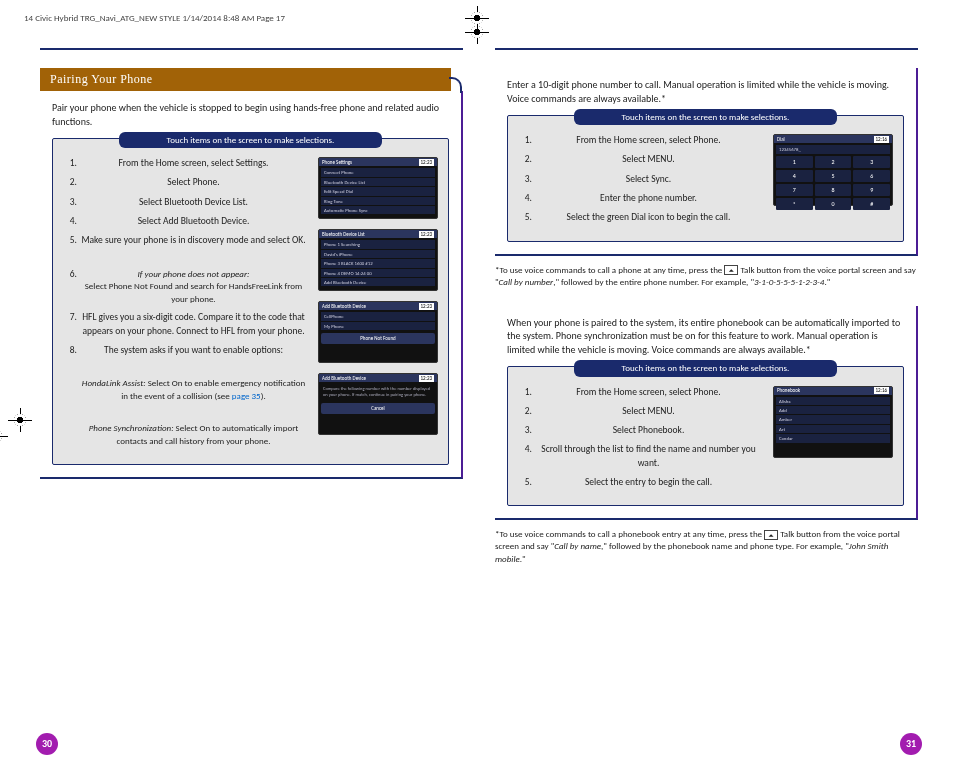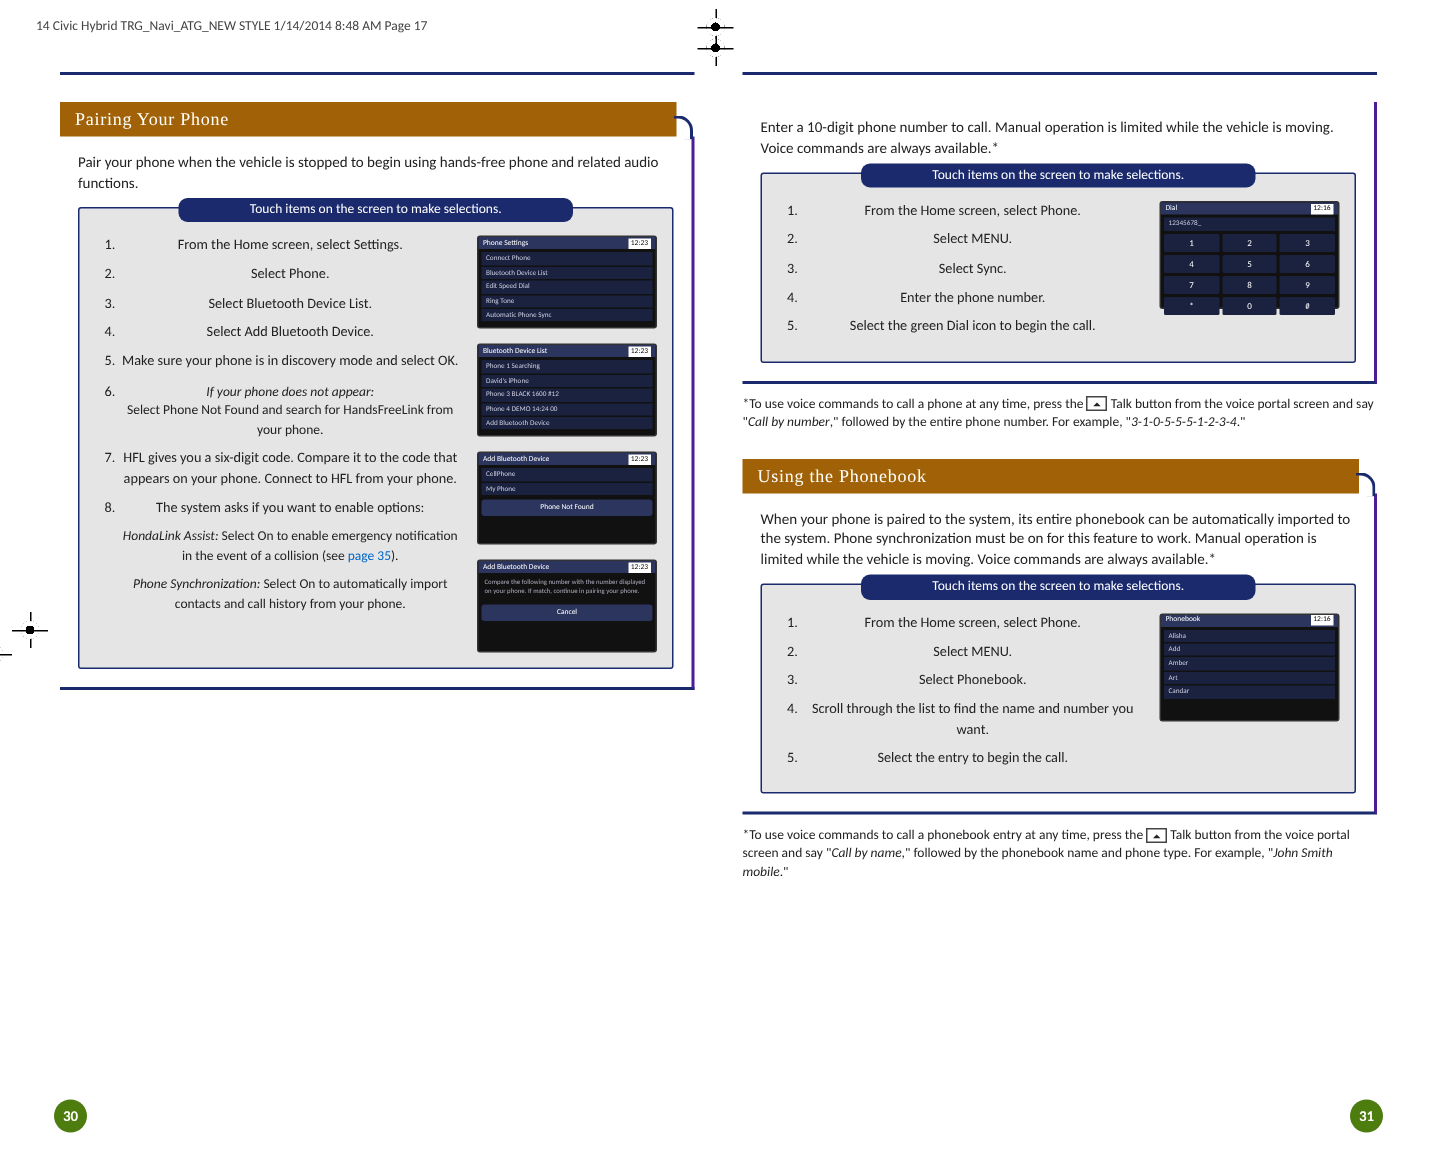--- a/index.html
+++ b/index.html
@@ -132,21 +132,21 @@
   }
   .blue-box ol {
     flex: 1;
     padding-left: 16px;
     font-size: 9.5px;
     line-height: 1.4;
     text-align: center;
   }
   .blue-box ol li { margin-bottom: 6px; }
   .blue-box ol li .sub {
-    margin-top: 7px;
+    margin-top: 20px;
     font-size: 9px;
   }
   .blue-box ol li .sub .em { font-style: italic; }
   .blue-box .link { color: #0066cc; }
   .thumbs {
     width: 120px;
     display: flex;
     flex-direction: column;
     gap: 10px;
   }
@@ -220,21 +220,21 @@
     vertical-align: middle;
     position: relative;
     font-size: 7px;
     text-align: center;
     line-height: 9px;
   }
   .page-num {
     position: absolute;
     bottom: -4px;
     width: 22px; height: 22px;
-    background: #4d7c0f;
+    background: #a21caf;
     border-radius: 50%;
     color: #fff;
     font-size: 10px;
     line-height: 22px;
     text-align: center;
     font-weight: bold;
   }
   .page-num.left { left: -4px; }
   .page-num.right { right: -4px; }
 </style>
@@ -381,21 +381,20 @@
             </div>
           </div>
         </div>
       </div>
       <div class="footnote">
         <span>*To use voice commands to call a phone at any time, press the </span><span class="talk-icon">⏶</span><span> Talk button from the voice portal screen and say "</span><span class="em">Call by number</span><span>," followed by the entire phone number. For example, "</span><span class="em">3-1-0-5-5-5-1-2-3-4</span><span>."</span>
       </div>
     </div>
 
     <div class="section">
-      <div class="section-header">Using the Phonebook</div>
       <div class="section-body">
         <div class="intro">When your phone is paired to the system, its entire phonebook can be automatically imported to the system. Phone synchronization must be on for this feature to work. Manual operation is limited while the vehicle is moving.  Voice commands are always available.*</div>
         <div class="blue-box">
           <div class="blue-box-header">Touch items on the screen to make selections.</div>
           <div class="cols">
             <ol>
               <li>From the Home screen, select Phone.</li>
               <li>Select MENU.</li>
               <li>Select Phonebook.</li>
               <li>Scroll through the list to find the name and number you want.</li>

